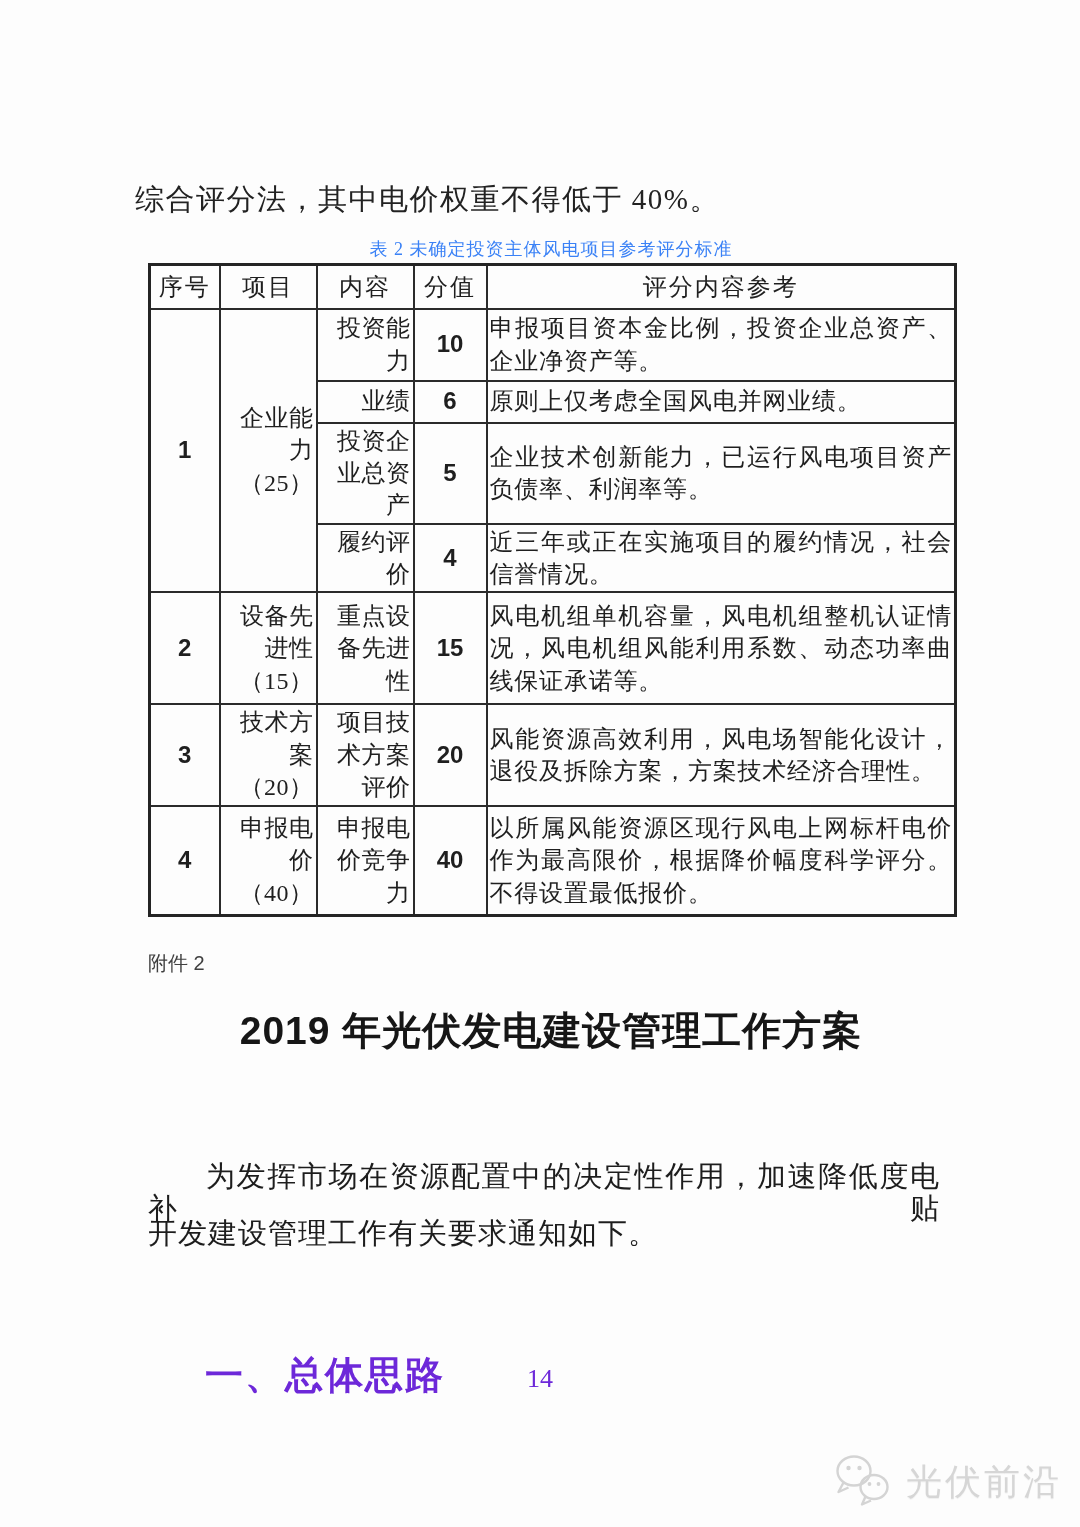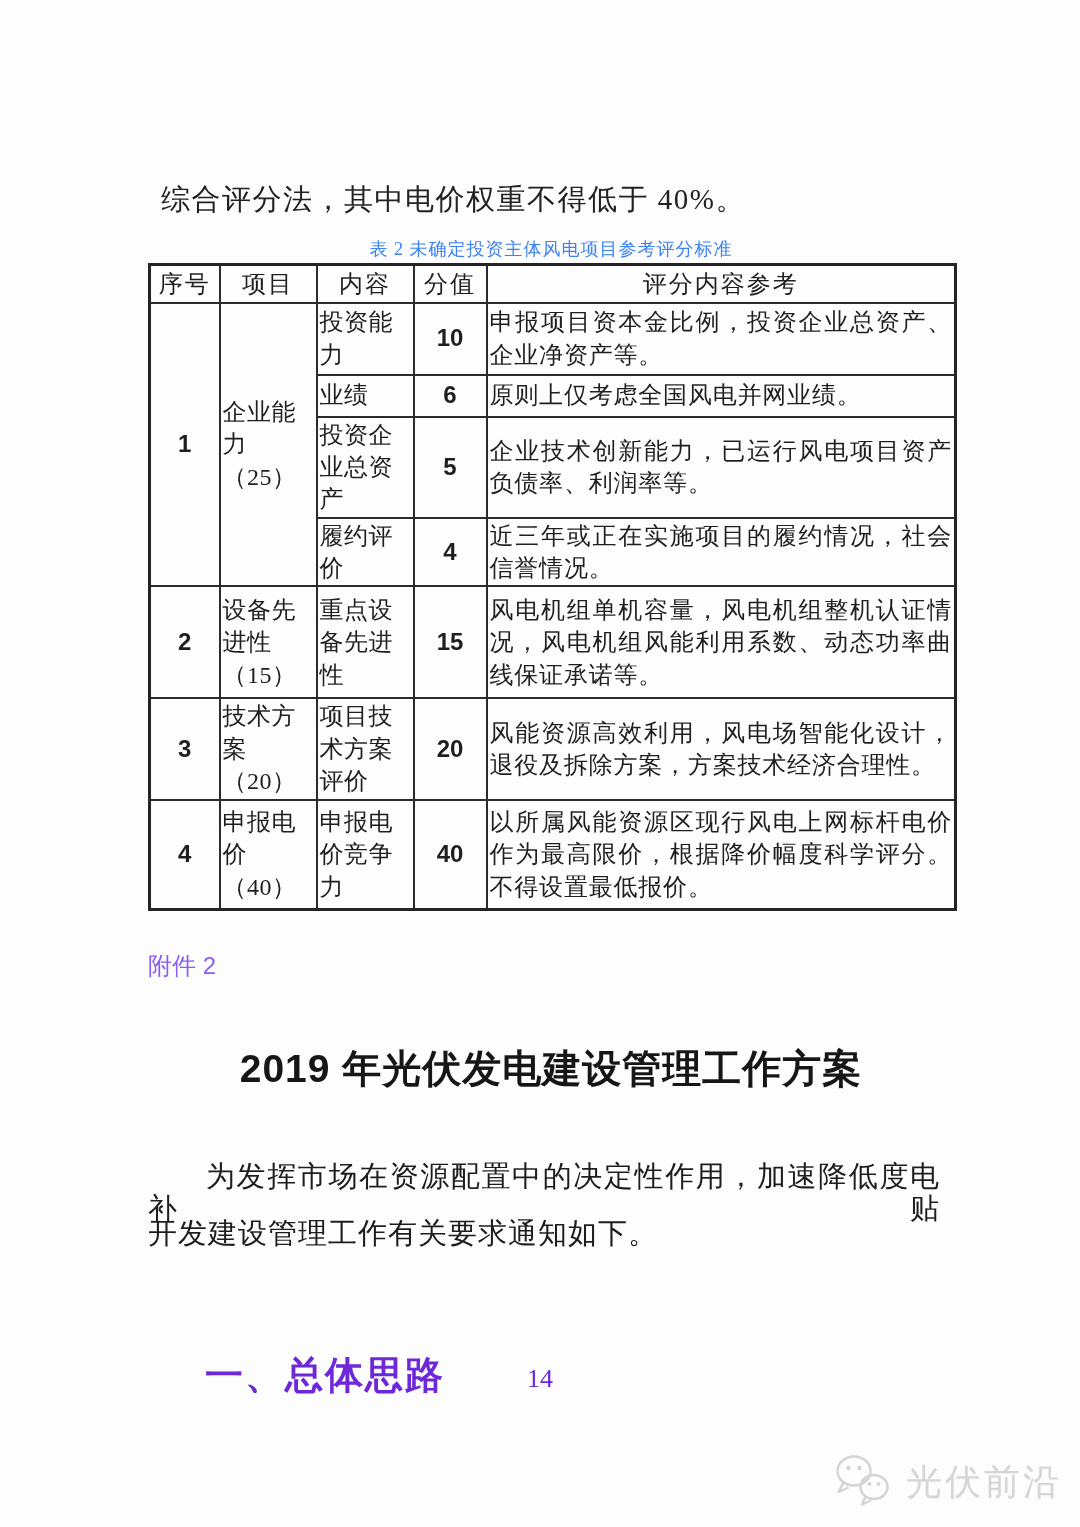--- a/index.html
+++ b/index.html
@@ -12,21 +12,21 @@
     background: #fdfdfd;
     color: #1e1e1e;
     font-family: "Liberation Serif", "DejaVu Serif", serif;
     overflow: hidden;
   }
   .sans { font-family: "Liberation Sans", "DejaVu Sans", sans-serif; }
 
   
   .intro {
     position: absolute;
-    left: 161px; top: 180px;
+    left: 135px; top: 180px;
     font-size: 29px;
     letter-spacing: 1.5px;
     color: #222;
     white-space: nowrap;
   }
 
   
   .table-caption {
     position: absolute;
     left: 148px; top: 237px;
@@ -53,66 +53,66 @@
     line-height: 1.35;
     color: #1f1f1f;
     padding: 1px 2px;
     overflow: hidden;
   }
   .score-table th {
     font-weight: normal;
     text-align: center;
     letter-spacing: 2px;
   }
-  .h-head { height: 38px; }
+  .h-head { height: 44px; }
   .h-1a { height: 72px; }
   .h-1b { height: 42px; }
   .h-1c { height: 70px; }
   .h-1d { height: 65px; }
   .h-2  { height: 112px; }
   .h-3  { height: 81px; }
   .h-4  { height: 110px; }
 
   .cell-no {
     text-align: center;
     font-family: "Liberation Sans", "DejaVu Sans", sans-serif;
     font-weight: 600;
     font-size: 26px;
   }
   .cell-item, .cell-content {
-    text-align: left;
+    text-align: right;
     letter-spacing: 0.5px;
     line-break: strict;
   }
   .cell-score {
     text-align: center;
     font-family: "Liberation Sans", "DejaVu Sans", sans-serif;
     font-weight: 700;
     font-size: 25px;
   }
   .cell-desc {
     text-align: justify;
     padding: 3px 9px 3px 10px;
     letter-spacing: 0.8px;
     line-height: 1.42;
   }
 
   
   .attachment {
     position: absolute;
     left: 148px; top: 950px;
-    font-size: 24px;
+    font-size: 20px;
     font-weight: 500;
-    color: #8b5cf6;
+    color: #404040;
   }
 
   
   .doc-title {
     position: absolute;
-    left: 148px; top: 1042px;
+    left: 148px; top: 1004px;
     width: 806px;
     text-align: center;
     font-size: 39px;
     font-weight: 700;
     letter-spacing: 1px;
     color: #161616;
   }
 
   
   .para {

